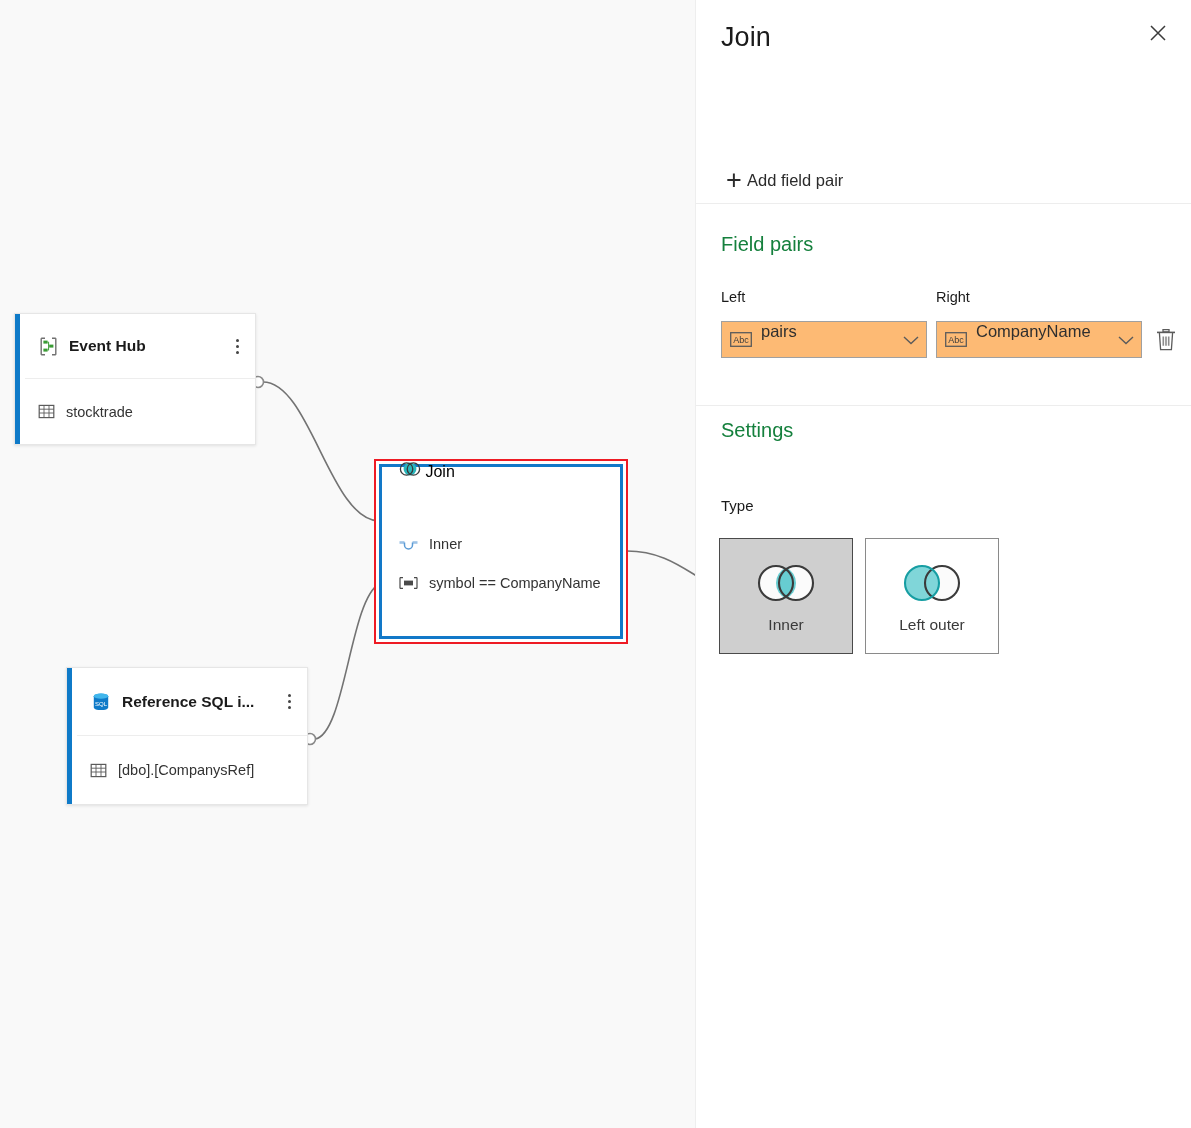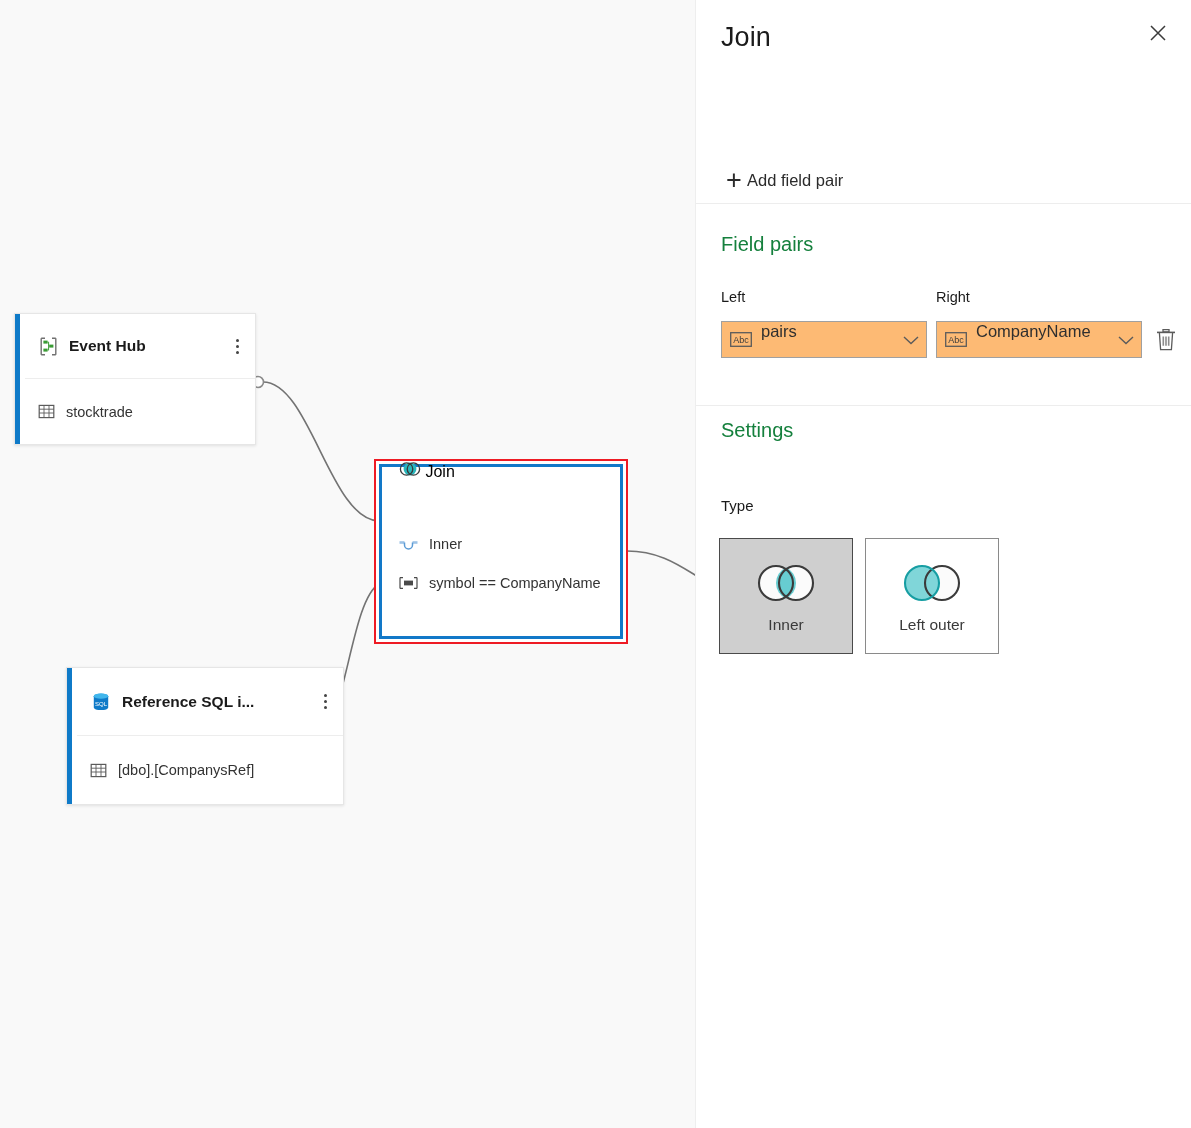--- a/index.html
+++ b/index.html
@@ -53,21 +53,21 @@
   }
   .node .nrow .rtxt { font-size: 14.5px; color: #333; margin-left: 11px; white-space: nowrap; }
 
   
   #node-eventhub { left: 14px; top: 313px; width: 242px; height: 132px; }
   #node-eventhub .nhead { height: 64px; }
   #node-eventhub .nsep { top: 64px; }
   #node-eventhub .nrow { height: 67px; }
 
   
-  #node-sqlref { left: 66px; top: 667px; width: 278px; height: 138px; }
+  #node-sqlref { left: 66px; top: 667px; width: 242px; height: 138px; }
   #node-sqlref .nhead { height: 67px; }
   #node-sqlref .nsep { top: 67px; }
   #node-sqlref .nrow { height: 70px; }
 
   
   #node-join {
     position: absolute; left: 374px; top: 459px; width: 254px; height: 185px;
     border: 2px solid #ee1b24;
     background: #ffffff;
     box-shadow: none;

